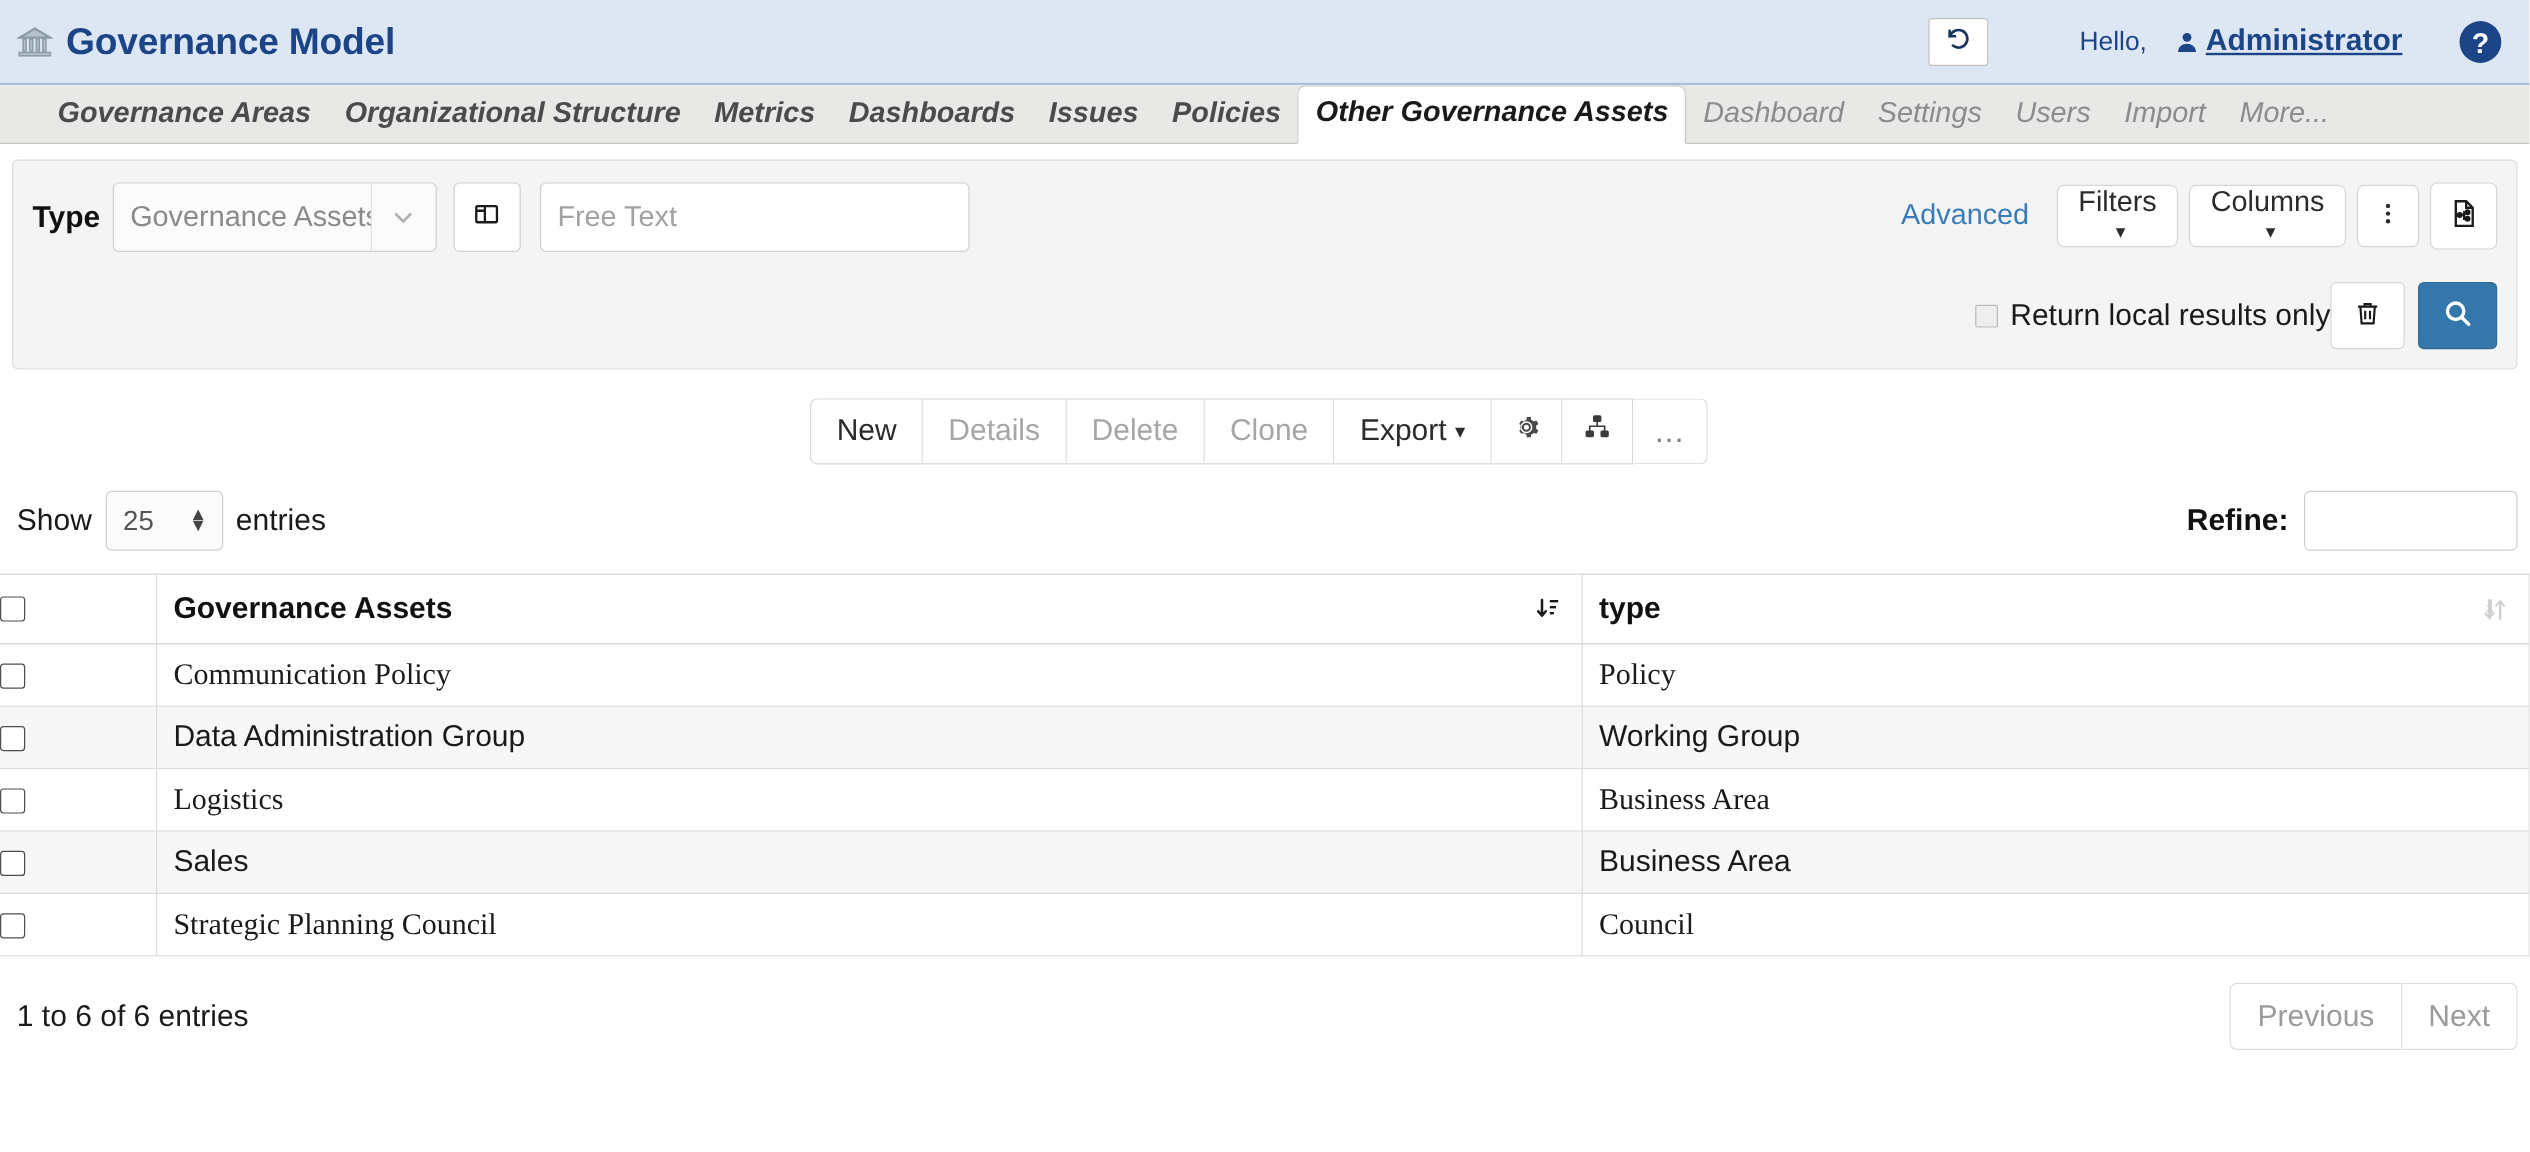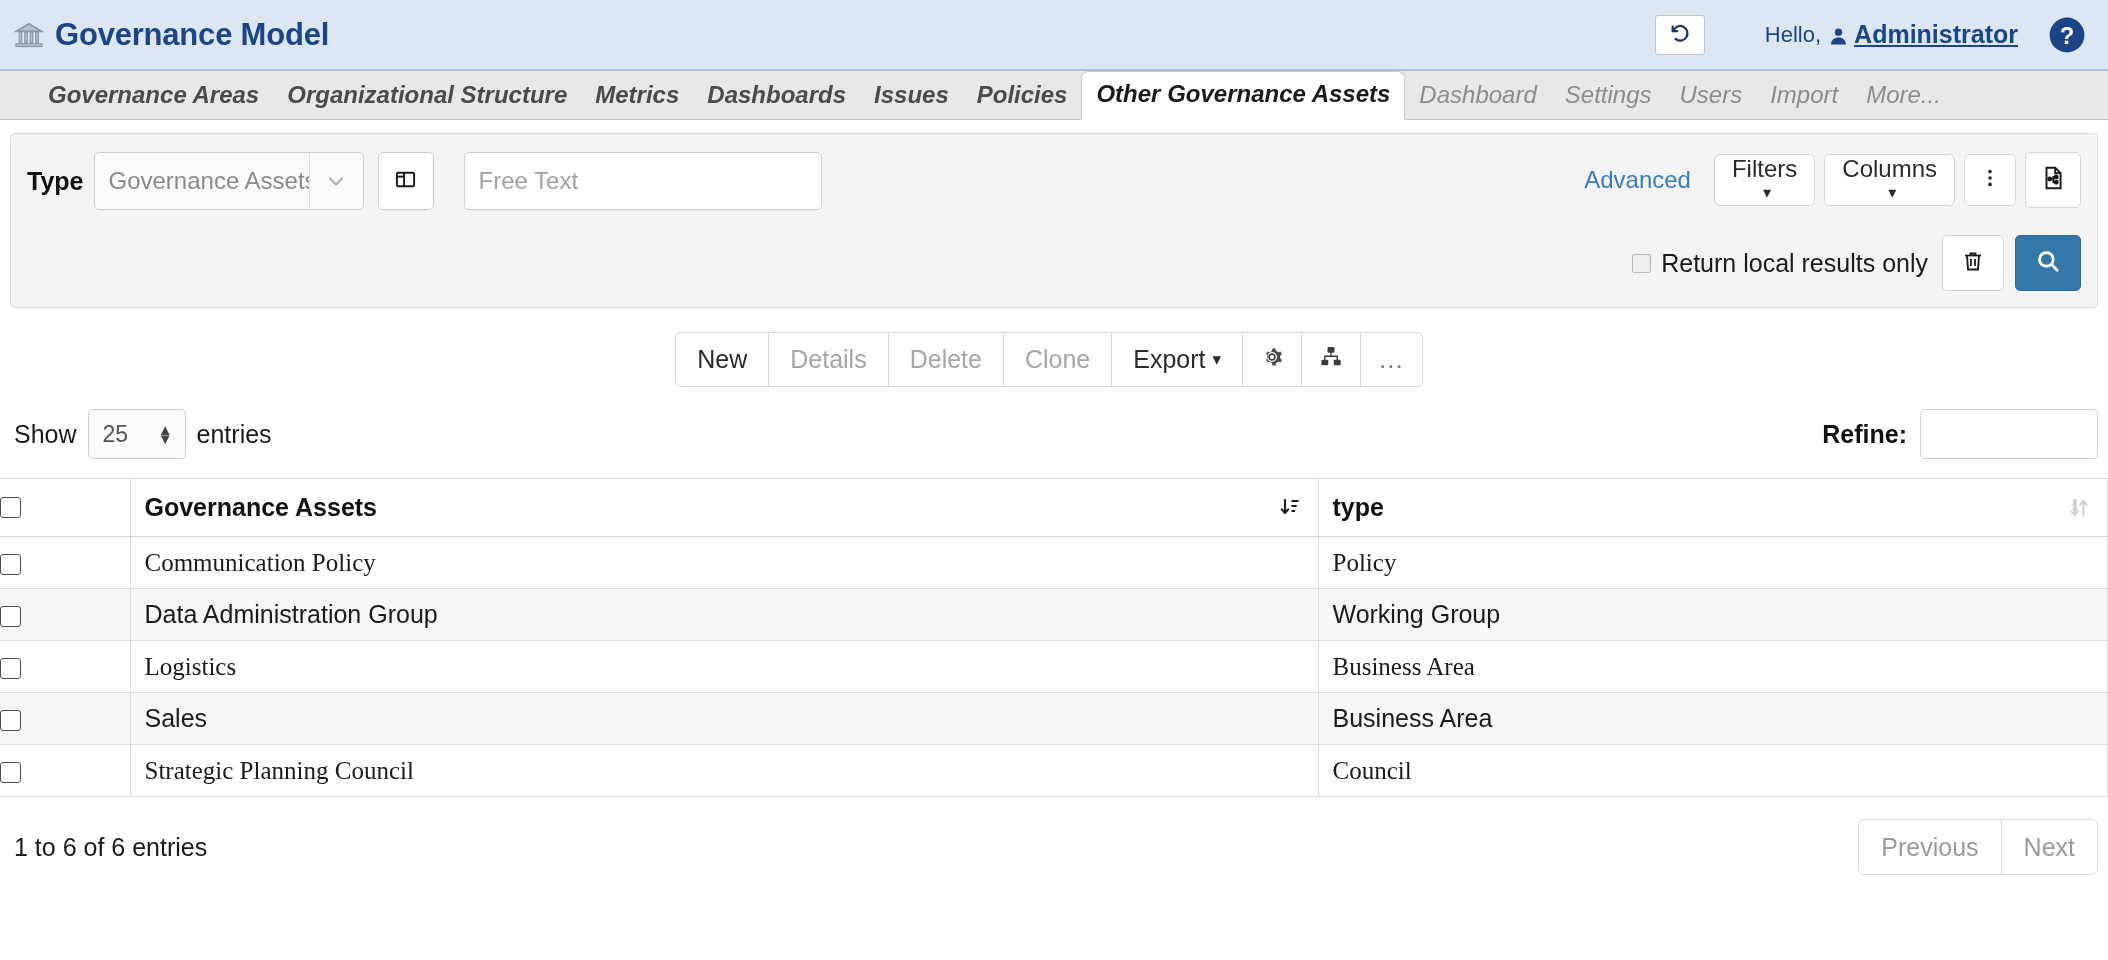--- a/index.html
+++ b/index.html
@@ -29,21 +29,21 @@
     font-size: 31px;
     font-weight: bold;
     color: #1c4587;
     letter-spacing: -0.2px;
     white-space: nowrap;
   }
   .header-right {
     margin-left: auto;
     display: flex;
     align-items: center;
-    gap: 0;
+    gap: 16px;
     text-align: right;
   }
   .undo-btn {
     width: 50px; height: 40px;
     background: #ffffff;
     border: 1px solid #c3c3c3;
     border-radius: 3px;
     display: flex; align-items: center; justify-content: center;
     cursor: pointer;
     margin-right: 60px;
@@ -142,21 +142,21 @@
     width: 56px; height: 58px;
     background: #ffffff;
     border: 1px solid #cfcfcf;
     border-radius: 5px;
     margin-left: 14px;
     display: flex; align-items: center; justify-content: center;
     cursor: pointer;
   }
   .freetext {
     width: 358px; height: 58px;
-    margin-left: 30px;
+    margin-left: 16px;
     background: #ffffff;
     border: 1px solid #cfcfcf;
     border-radius: 5px;
     font-size: 24px;
     color: #000;
     padding: 0 14px;
     font-family: "Liberation Sans", sans-serif;
     outline: none;
   }
   .freetext::placeholder { color: #a2a2a2; }
@@ -209,21 +209,20 @@
     width: 19px; height: 19px;
     border: 1px solid #b9b9b9;
     background: #eeeeee;
     border-radius: 2px;
     margin-right: 10px;
     cursor: pointer;
   }
   .local-label {
     font-size: 25px;
     color: #1a1a1a;
-    margin-right: 14px;
     white-space: nowrap;
   }
   .trash-btn {
     width: 62px; height: 56px;
     background: #ffffff;
     border: 1px solid #d5d5d5;
     border-radius: 5px;
     display: flex; align-items: center; justify-content: center;
     cursor: pointer;
   }

